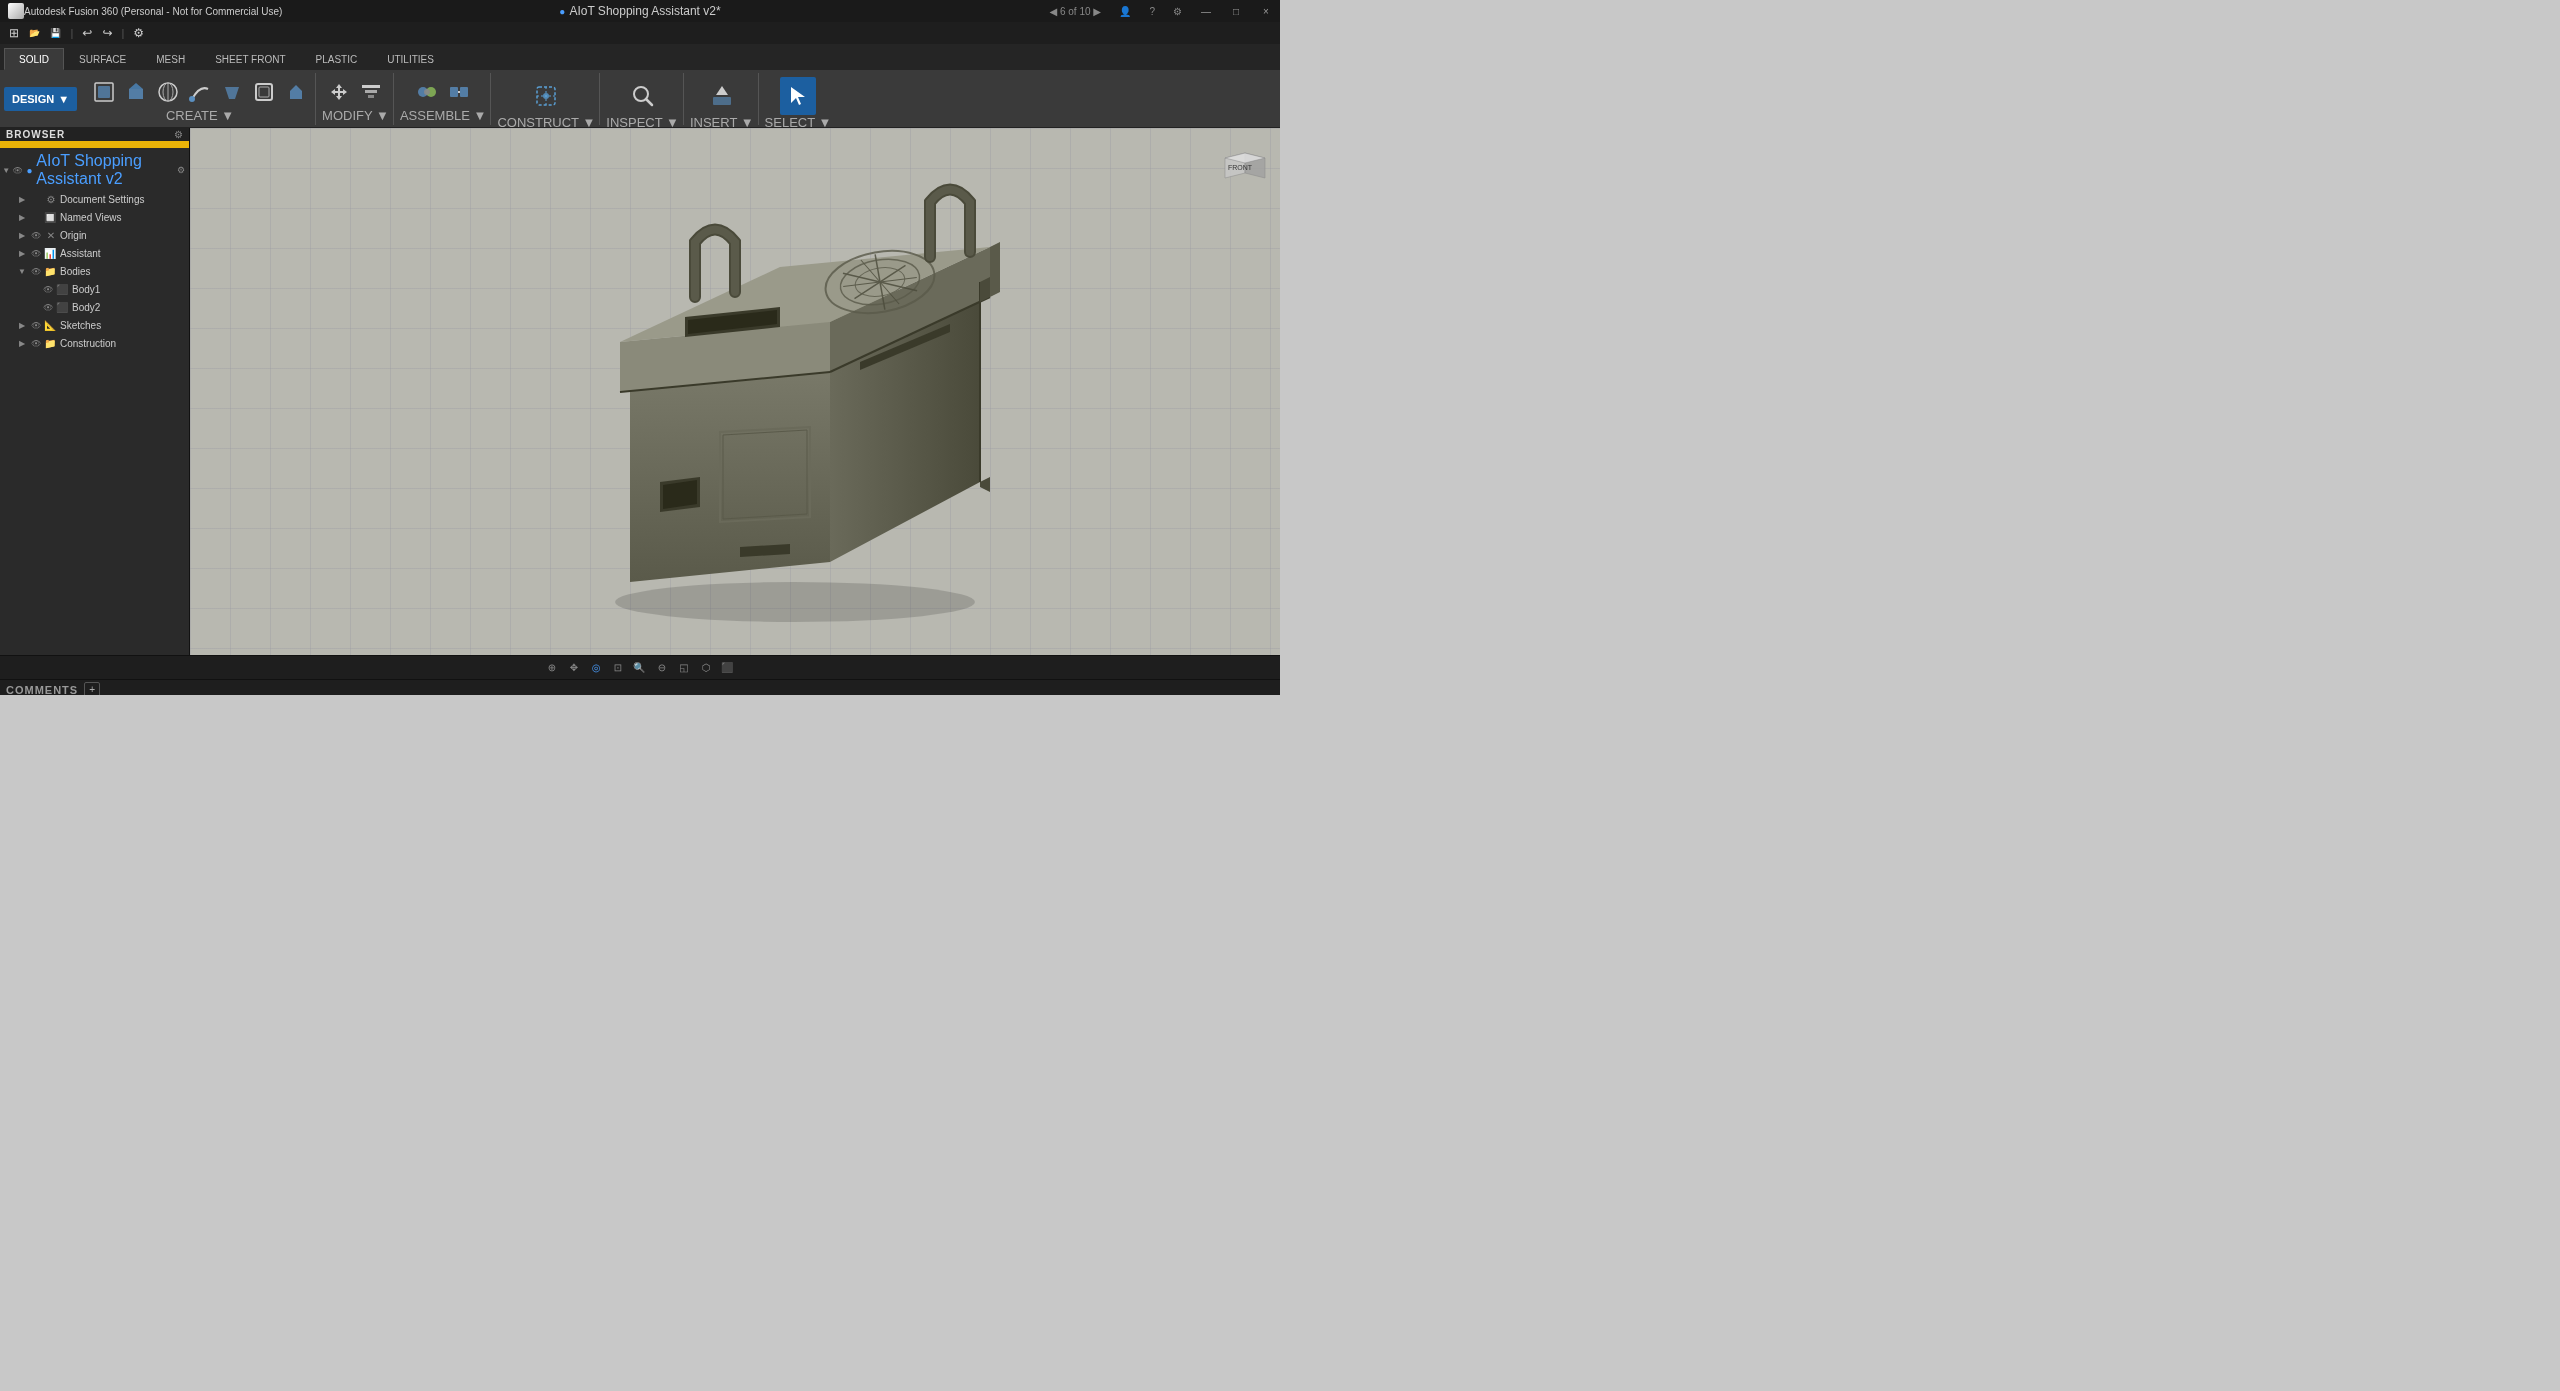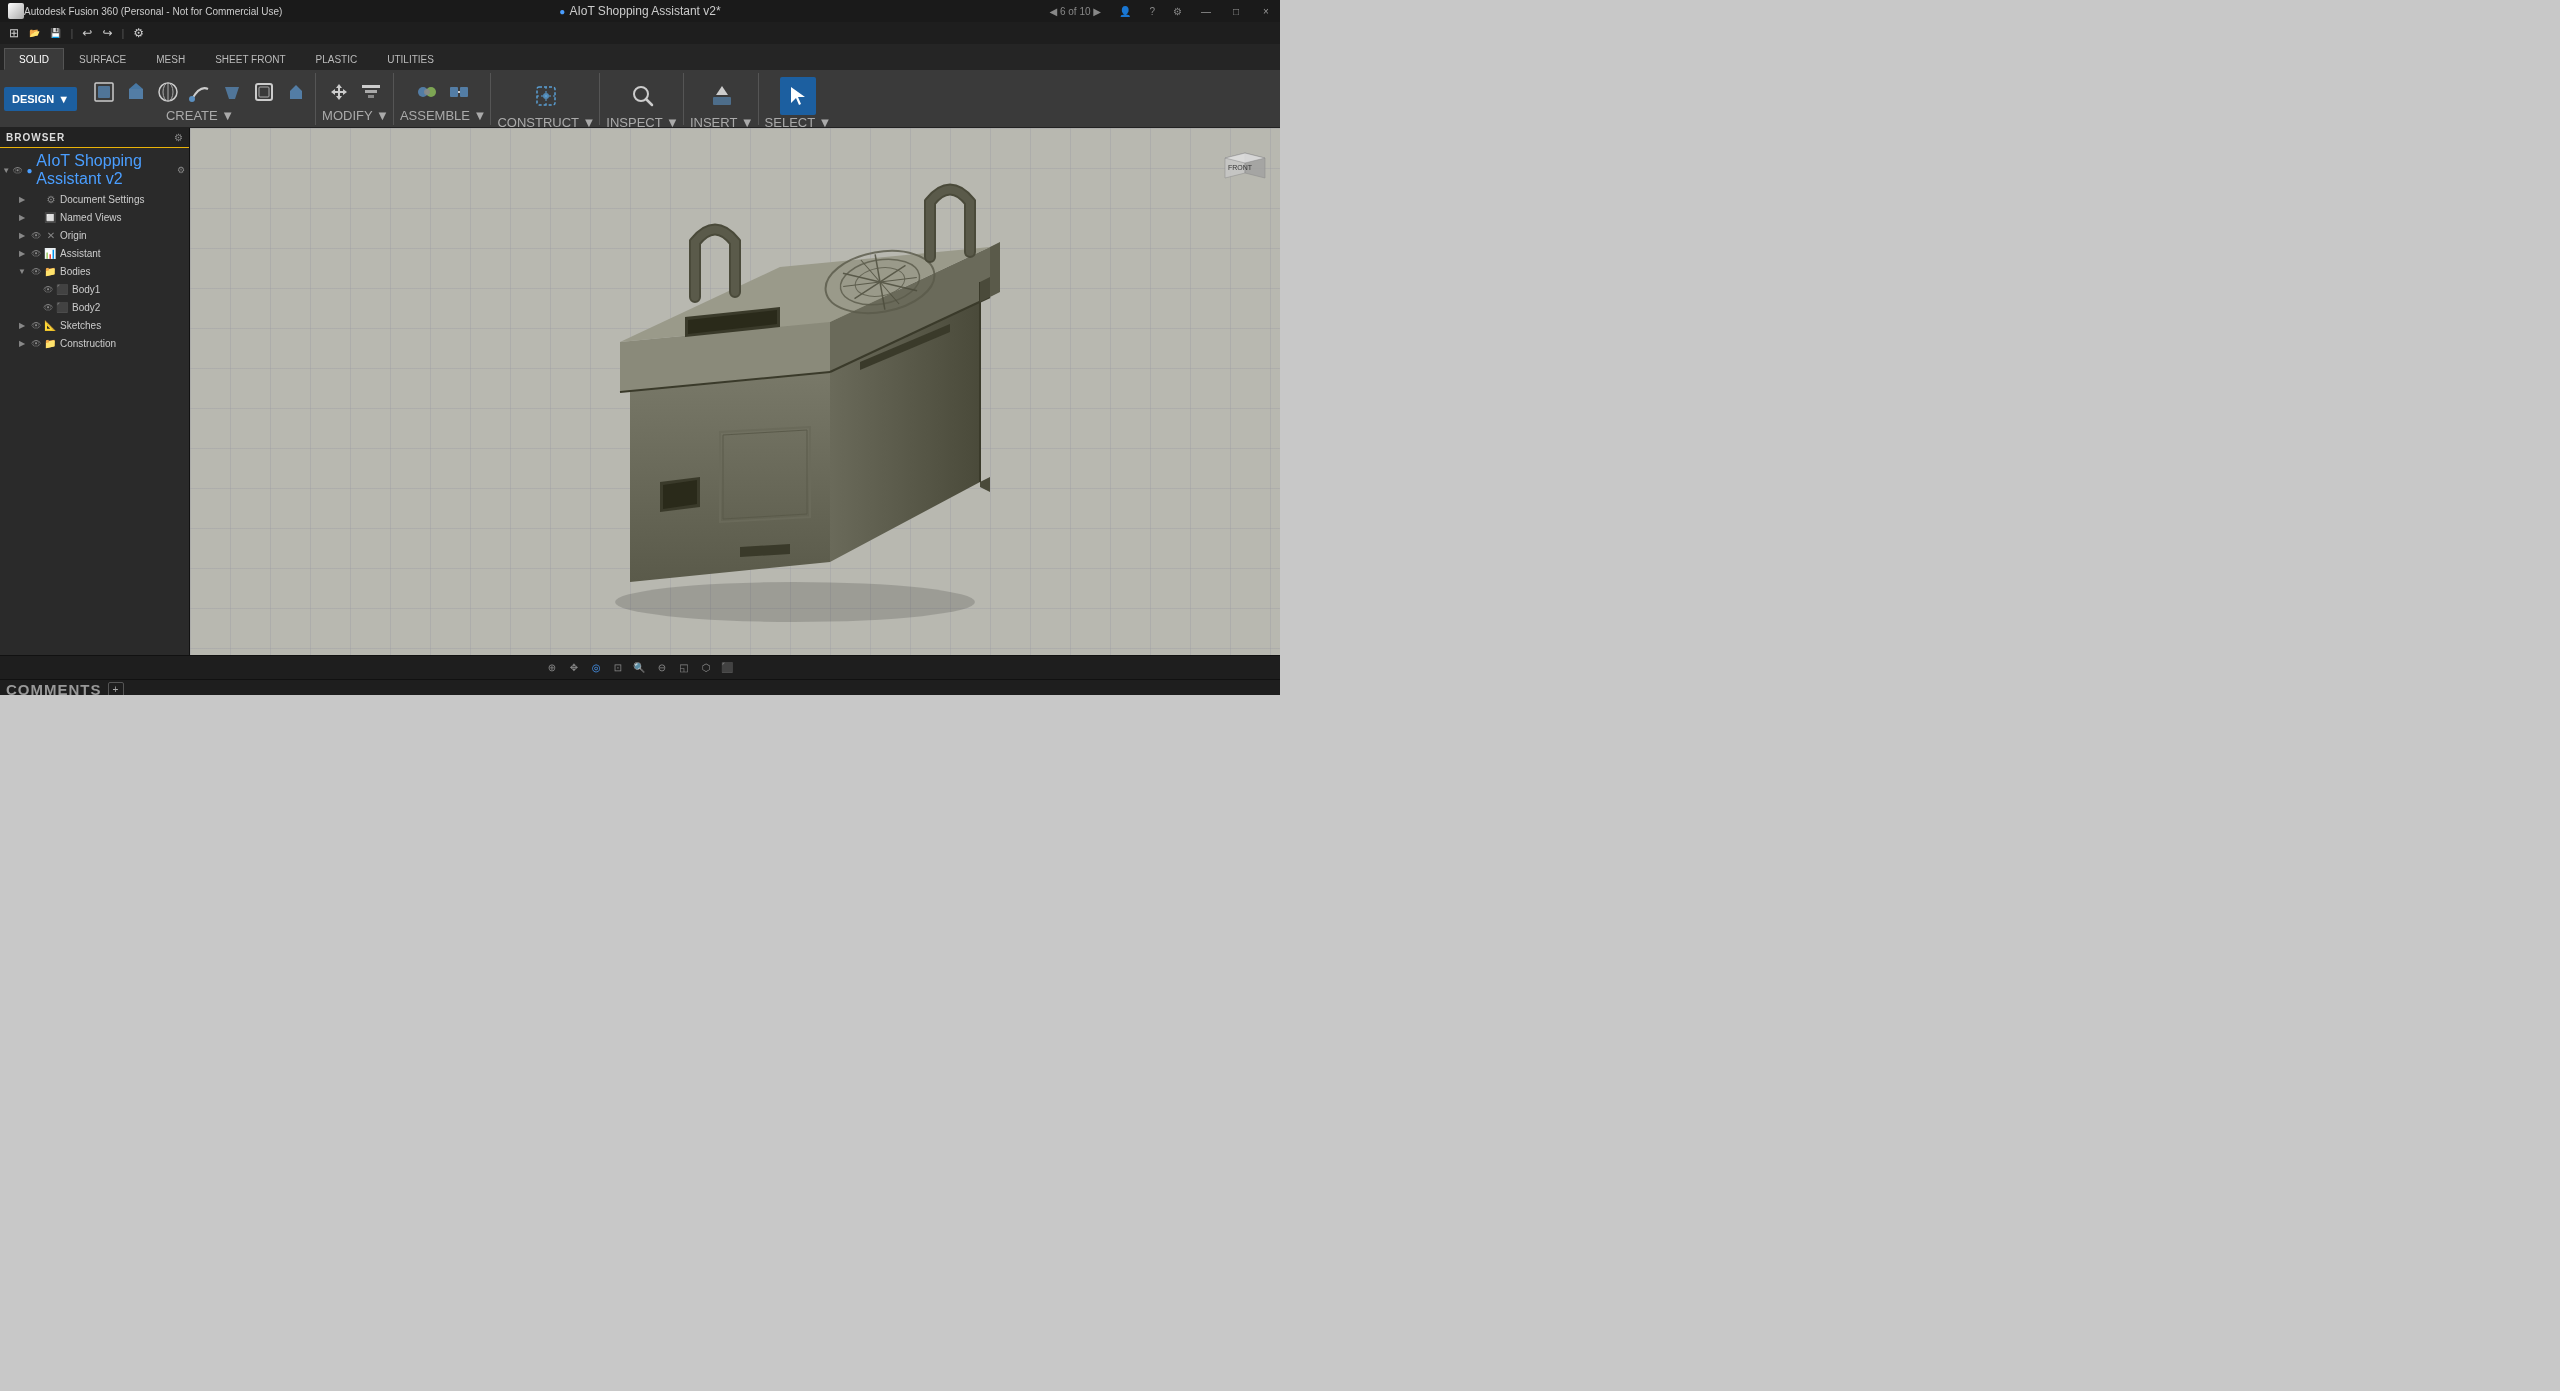--- a/index.html
+++ b/index.html
@@ -189,21 +189,21 @@
       display: flex;
       flex-direction: column;
       min-height: 0;
     }
     #browser-header {
       display: flex;
       align-items: center;
       justify-content: space-between;
       padding: 3px 6px;
       background: #222;
-      border-bottom: 1px solid #eab308;
+      border-bottom: 7px solid #eab308;
       height: 20px;
     }
     #browser-title {
       font-size: 10px;
       font-weight: bold;
       color: #ddd;
       letter-spacing: 1px;
     }
     .browser-tree {
       flex: 1;
@@ -320,21 +320,21 @@
     #comments-bar {
       height: 20px;
       background: #1e1e1e;
       border-top: 1px solid #111;
       display: flex;
       align-items: center;
       padding: 0 6px;
       gap: 6px;
     }
     #comments-label {
-      font-size: 15px;
+      font-size: 11px;
       color: #999;
       letter-spacing: 1px;
       font-weight: bold;
     }
     #comments-plus {
       width: 16px;
       height: 16px;
       display: flex;
       align-items: center;
       justify-content: center;

